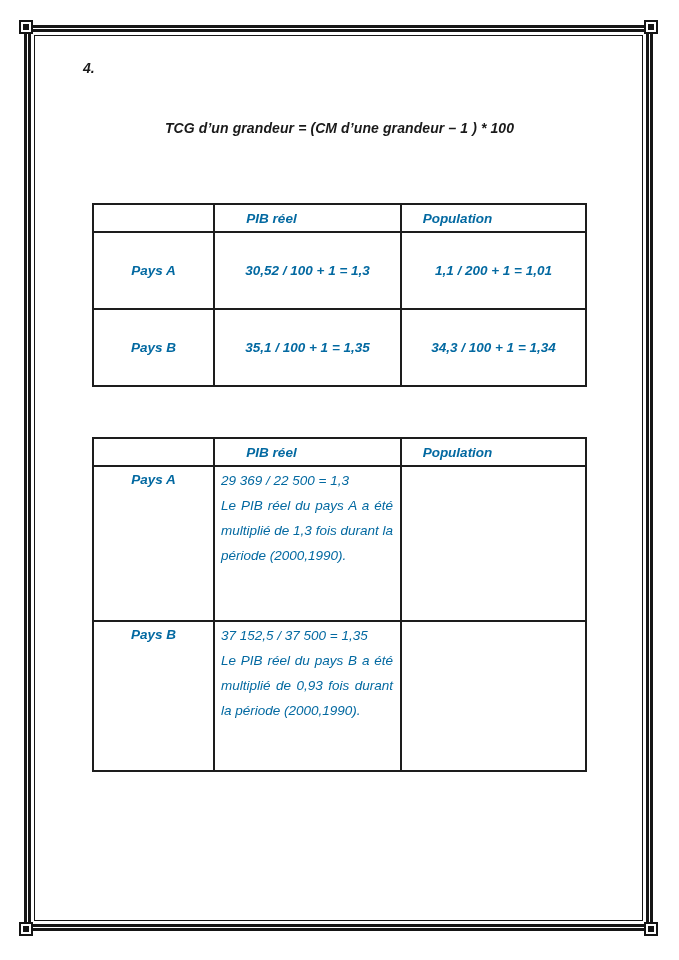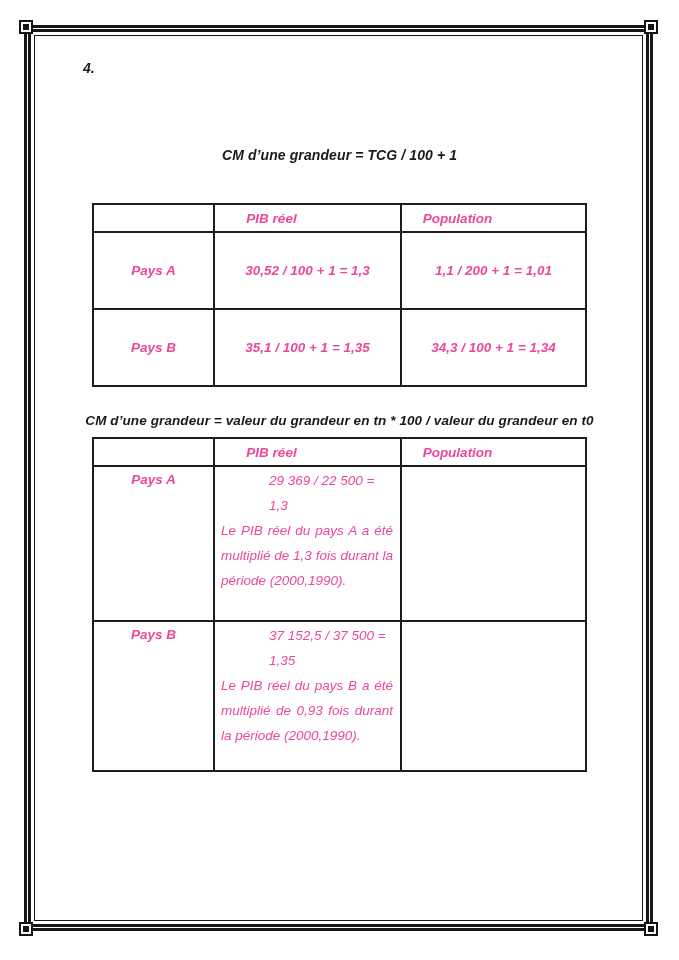--- a/index.html
+++ b/index.html
@@ -81,21 +81,21 @@
   .formula.f1 { top: 120px; }
   .formula.f2 { top: 147px; }
   .formula.f3 { top: 413px; font-size: 13.5px; }
 
   
   .tbl {
     position: absolute;
     border-collapse: collapse;
     table-layout: fixed;
     font-style: italic;
-    color: #ec4899;
+    color: #0369a1;
   }
   .tbl th, .tbl td {
     border: 2px solid #1d1d1d;
     overflow: hidden;
     box-sizing: border-box;
   }
   .tbl th {
     font-size: 13.5px;
     font-weight: bold;
     text-align: center;
@@ -118,41 +118,41 @@
     font-size: 13.5px;
     font-weight: bold;
     text-align: center;
     padding-top: 5px;
   }
   #table2 td.calc-cell {
     font-size: 13.5px;
     font-weight: normal;
     padding: 1px 7px 0 6px;
   }
-  #table2 .calc-line { line-height: 25px; margin-left: 48px; }
+  #table2 .calc-line { line-height: 25px; }
   #table2 .note-text { line-height: 25px; text-align: justify; font-style: italic; }
 </style>
 </head>
 <body>
 
 <div class="page">
 
   <div class="frame">
     <div class="frame-mid">
       <div class="frame-inner"></div>
     </div>
     <div class="corner tl"></div>
     <div class="corner tr"></div>
     <div class="corner bl"></div>
     <div class="corner br"></div>
   </div>
 
   <div class="item-number">4.</div>
 
-  <div class="formula f2">CM d’une grandeur = TCG / 100 + 1</div>
+  <div class="formula f1">TCG d’un grandeur = (CM d’une grandeur – 1 ) * 100</div>
 
   <table class="tbl" id="table1">
     <colgroup>
       <col style="width:121px">
       <col style="width:187px">
       <col style="width:185px">
     </colgroup>
     <tbody>
         <tr style="height:28px">
       <th class="corner-cell"></th>
@@ -165,21 +165,20 @@
       <td>1,1 / 200 + 1  = 1,01</td>
     </tr>
     <tr style="height:77px">
       <td>Pays B</td>
       <td>35,1 / 100 + 1 = 1,35</td>
       <td>34,3 / 100 + 1  = 1,34</td>
     </tr>
   </tbody>
     </table>
 
-  <div class="formula f3">CM d’une grandeur = valeur du grandeur en tn * 100 / valeur du grandeur en t0</div>
 
   <table class="tbl" id="table2">
     <colgroup>
       <col style="width:121px">
       <col style="width:187px">
       <col style="width:185px">
     </colgroup>
     <tbody>
         <tr style="height:28px">
       <th class="corner-cell"></th>

